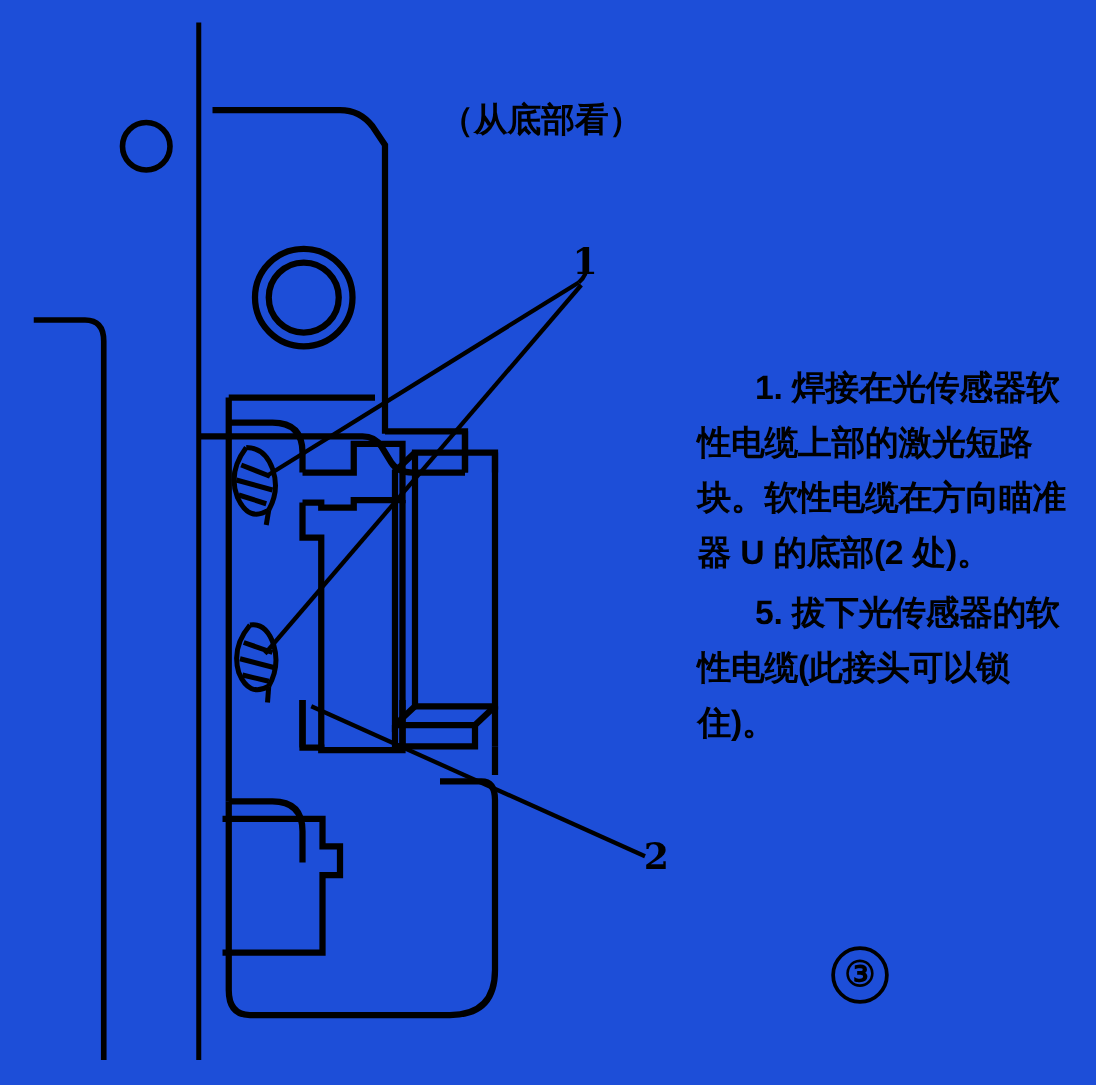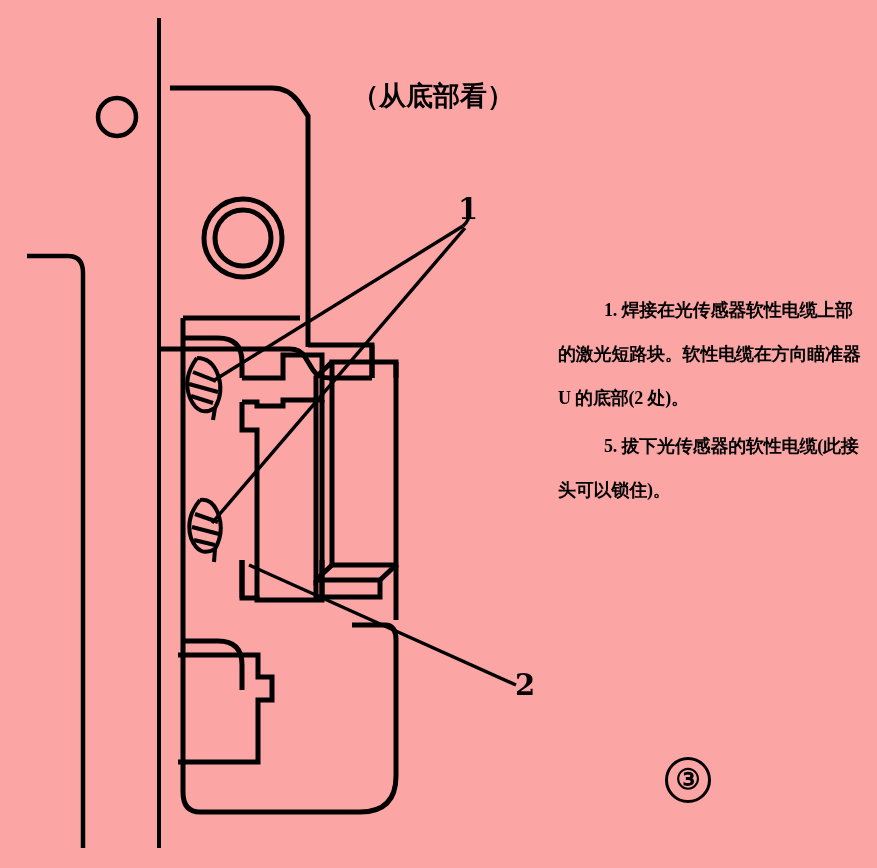--- a/index.html
+++ b/index.html
@@ -11,21 +11,21 @@
     width: 877px;
     height: 868px;
     font-family: "DejaVu Sans", "Liberation Sans", sans-serif;
     color: #000000;
     overflow: hidden;
   }
   #page {
     position: relative;
     width: 877px;
     height: 868px;
-    background: #fca5a5;
+    background: #1d4ed8;
   }
   #drawing {
     position: absolute;
     left: 0;
     top: 0;
     width: 877px;
     height: 868px;
   }
   .view-title {
     position: absolute;
@@ -38,23 +38,23 @@
     white-space: nowrap;
     color: #000000;
   }
   .notes {
     position: absolute;
     left: 558px;
     top: 288px;
     width: 312px;
   }
   .note-item {
-    font-family: Liberation Serif, serif;
+    font-family: Liberation Sans, sans-serif;
     font-weight: 700;
-    font-size: 18px;
+    font-size: 27px;
     line-height: 44px;
     text-indent: 46px;
     text-align: left;
     color: #000000;
     margin: 0 0 4px 0;
     letter-spacing: -0.2px;
   }
   .fig-number {
     position: absolute;
     left: 665px;

